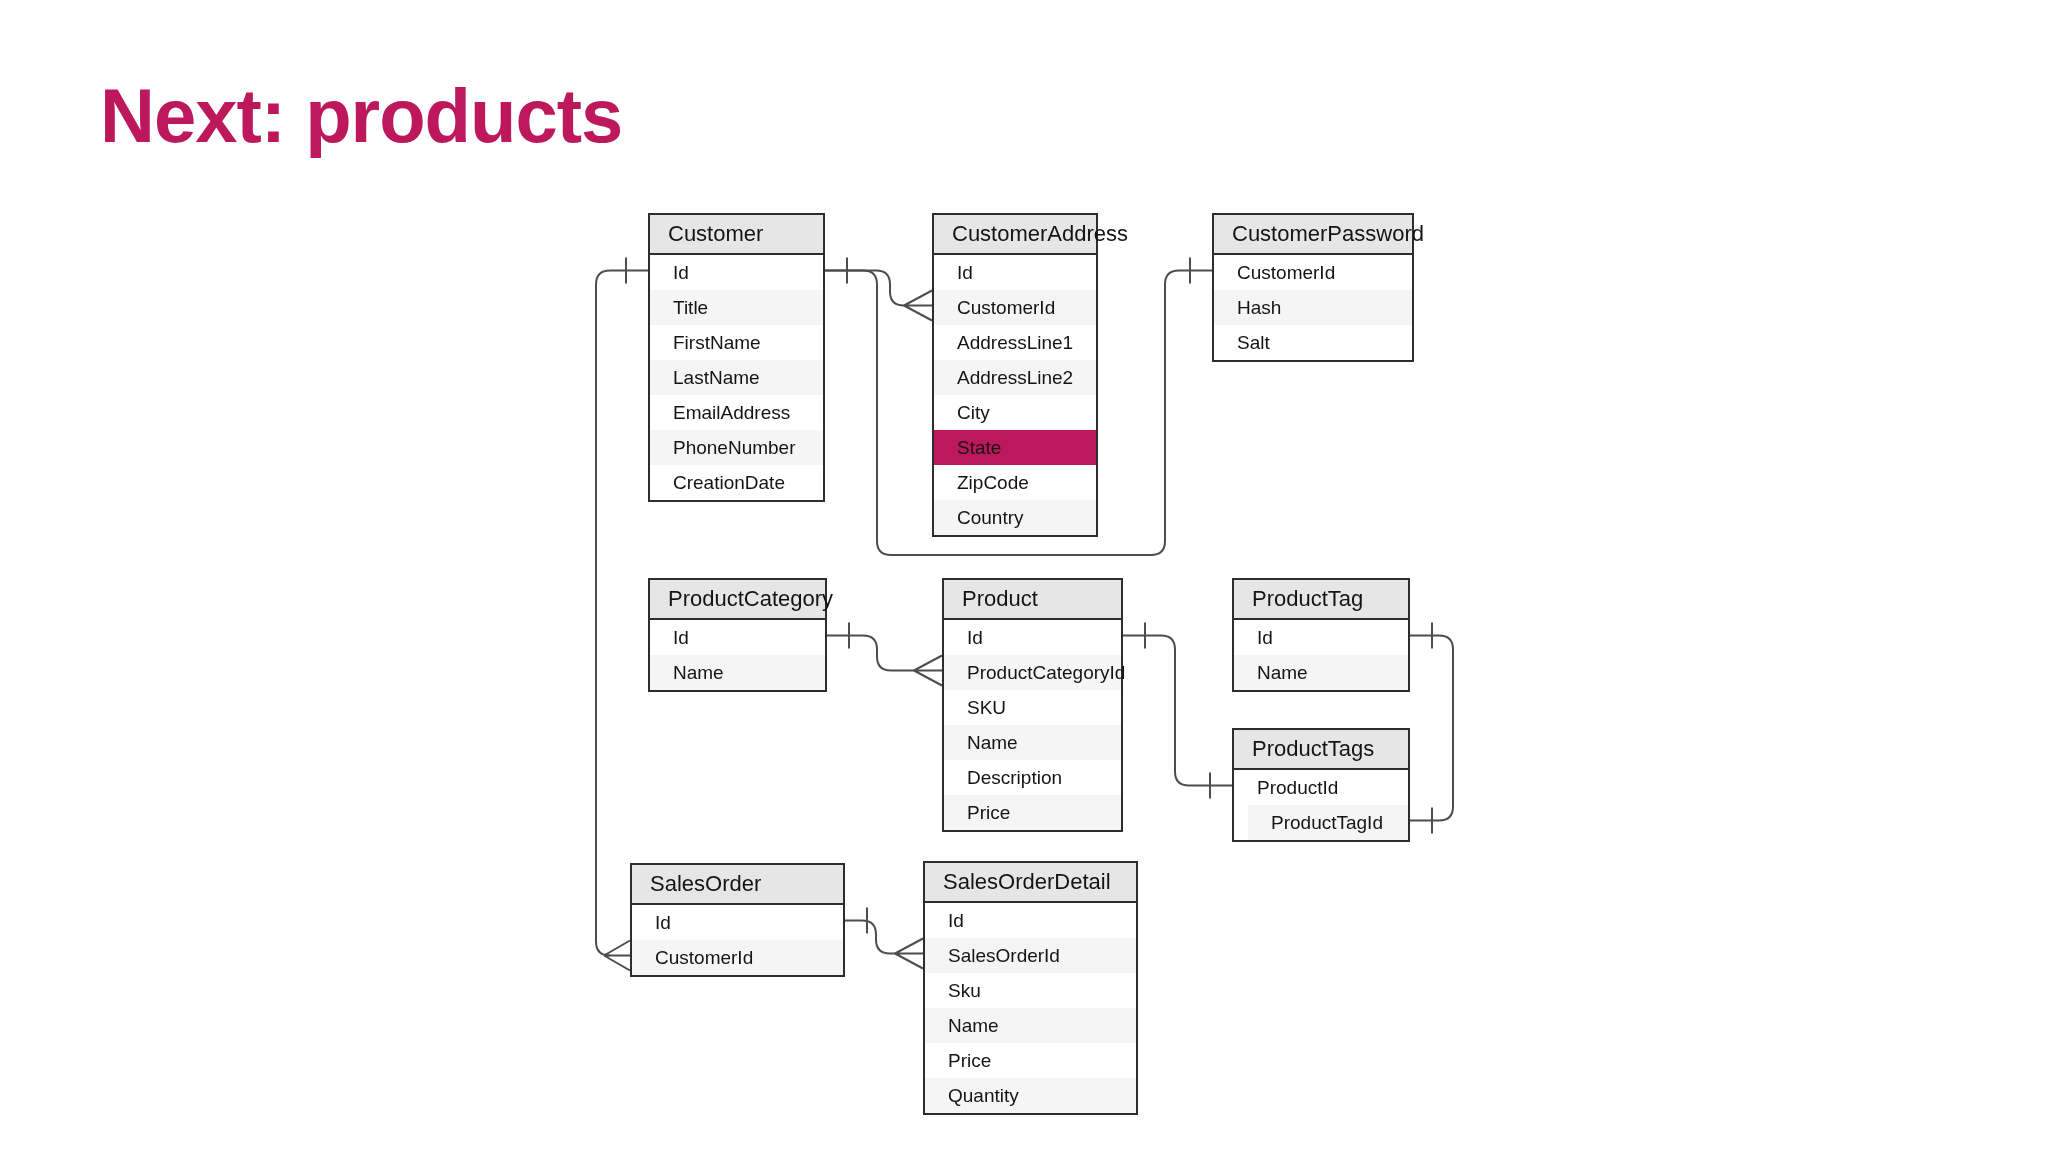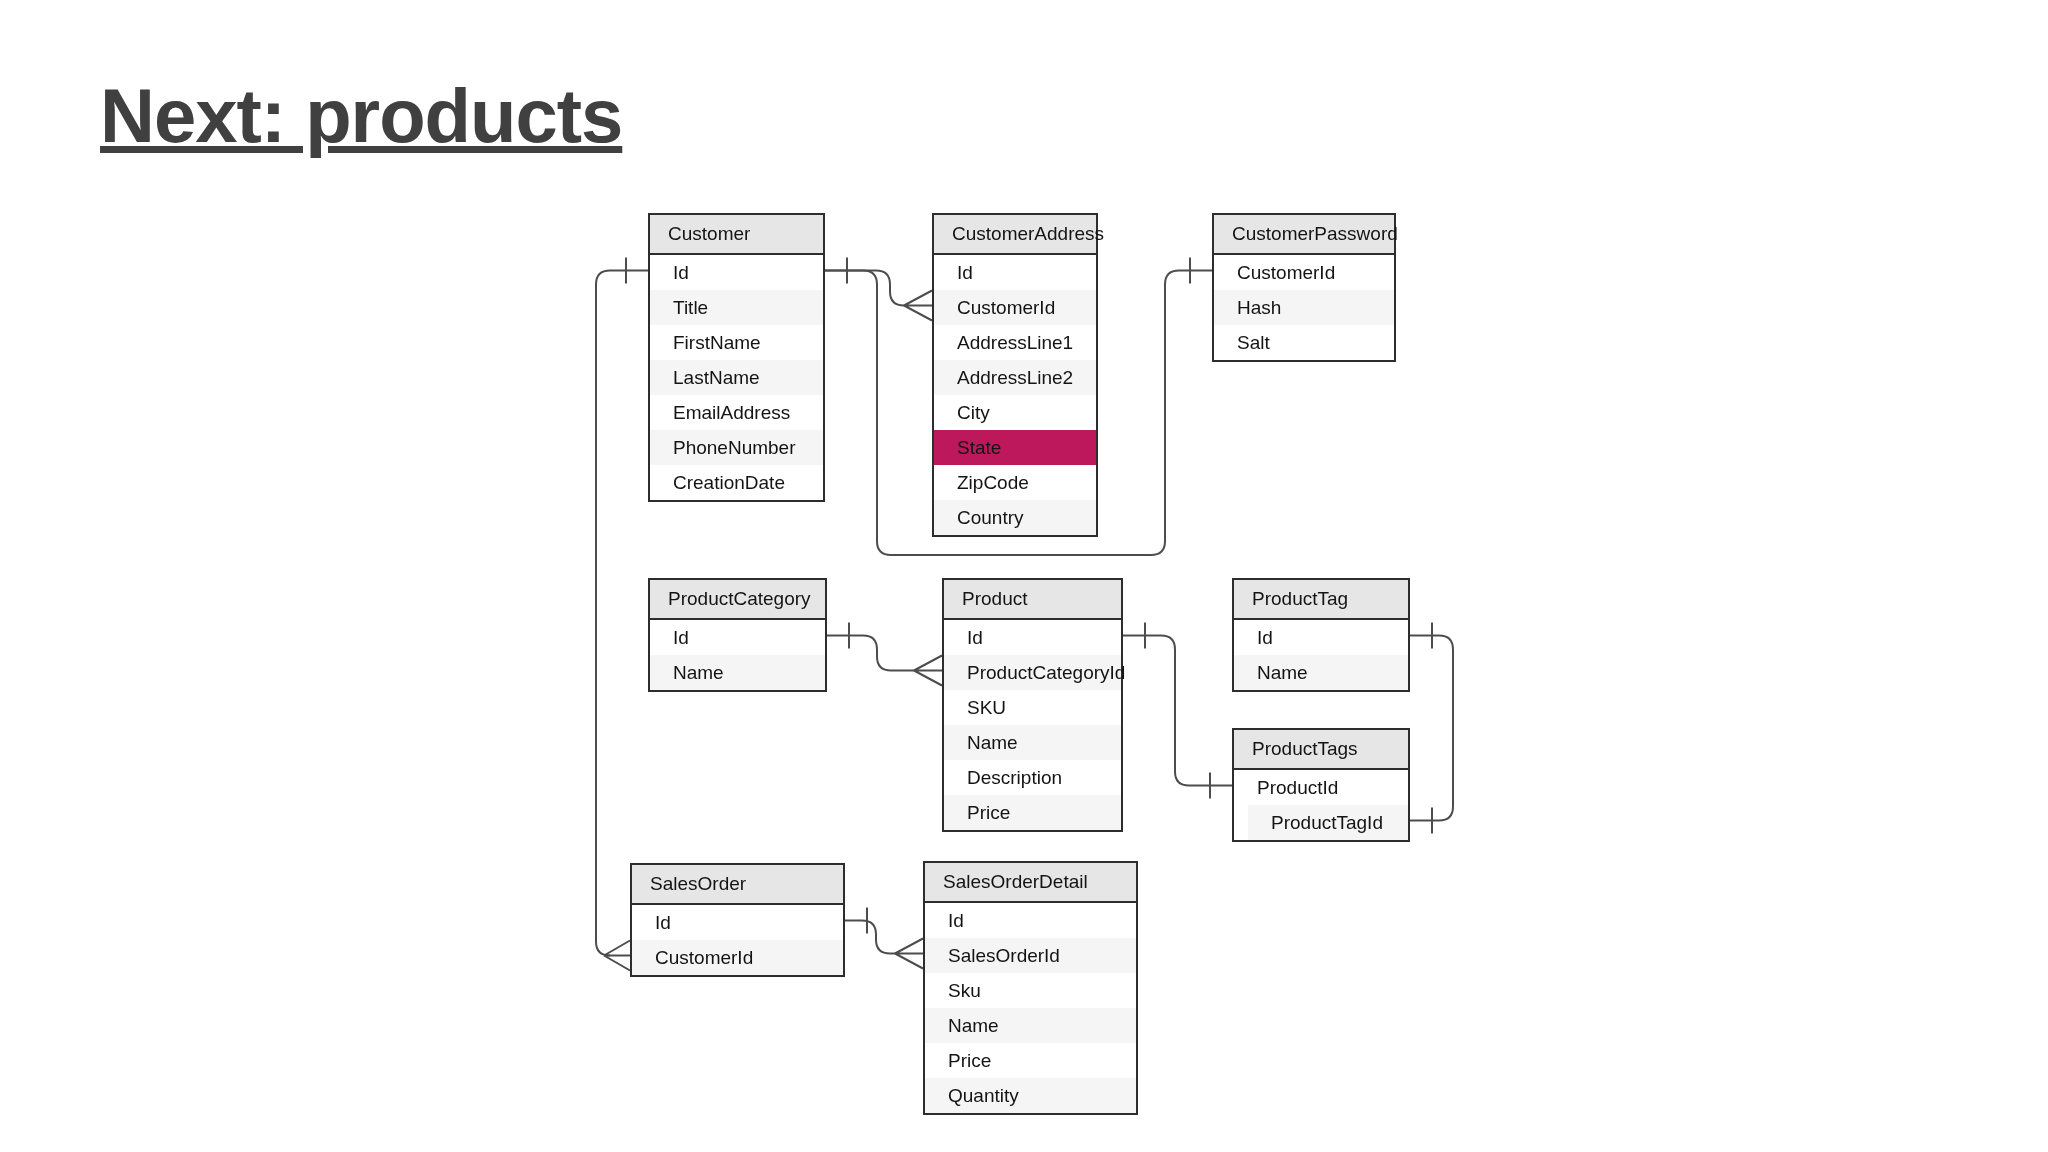--- a/index.html
+++ b/index.html
@@ -8,38 +8,37 @@
     width:2048px;height:1152px;
     background:#ffffff;
     font-family:"Liberation Sans", sans-serif;
     overflow:hidden;
   }
   .slide-title{
     position:absolute;
     left:100px;top:68px;
     font-size:76px;
     font-weight:700;
-    color:#404040;
+    color:#be185d;
     letter-spacing:-1px;
     line-height:1.25;
-    text-decoration:underline;
   }
   .entity{
     position:absolute;
     box-sizing:border-box;
     border:2px solid #2d2d2d;
     background:#ffffff;
     color:#141414;
   }
   .entity-header{
     box-sizing:border-box;
     height:40px;
     display:flex;align-items:center;
     padding-left:18px;
-    font-size:19px;
+    font-size:22px;
     background:#e6e6e6;
     border-bottom:2px solid #2d2d2d;
     white-space:nowrap;
   }
   .entity-row{
     box-sizing:border-box;
     height:35px;
     display:flex;align-items:center;
     padding-left:23px;
     font-size:19px;
@@ -95,21 +94,21 @@
         <div class="entity-header" style="background: rgb(230, 230, 230); border-color: rgb(45, 45, 45);">CustomerAddress</div>
         <div class="entity-row">Id</div>
         <div class="entity-row alt" style="background: rgb(245, 245, 245);">CustomerId</div>
         <div class="entity-row">AddressLine1</div>
         <div class="entity-row alt" style="background: rgb(245, 245, 245);">AddressLine2</div>
         <div class="entity-row">City</div>
         <div class="entity-row alt" style="background: #be185d;">State</div>
         <div class="entity-row">ZipCode</div>
         <div class="entity-row alt" style="background: rgb(245, 245, 245);">Country</div>
       </div>
-      <div class="entity" style="left: 1212px; top: 213px; width: 184px; border-color: rgb(45, 45, 45);">
+      <div class="entity" style="left: 1212px; top: 213px; width: 202px; border-color: rgb(45, 45, 45);">
         <div class="entity-header" style="background: rgb(230, 230, 230); border-color: rgb(45, 45, 45);">CustomerPassword</div>
         <div class="entity-row">CustomerId</div>
         <div class="entity-row alt" style="background: rgb(245, 245, 245);">Hash</div>
         <div class="entity-row">Salt</div>
       </div>
       <div class="entity" style="left: 648px; top: 578px; width: 179px; border-color: rgb(45, 45, 45);">
         <div class="entity-header" style="background: rgb(230, 230, 230); border-color: rgb(45, 45, 45);">ProductCategory</div>
         <div class="entity-row">Id</div>
         <div class="entity-row alt" style="background: rgb(245, 245, 245);">Name</div>
       </div>

